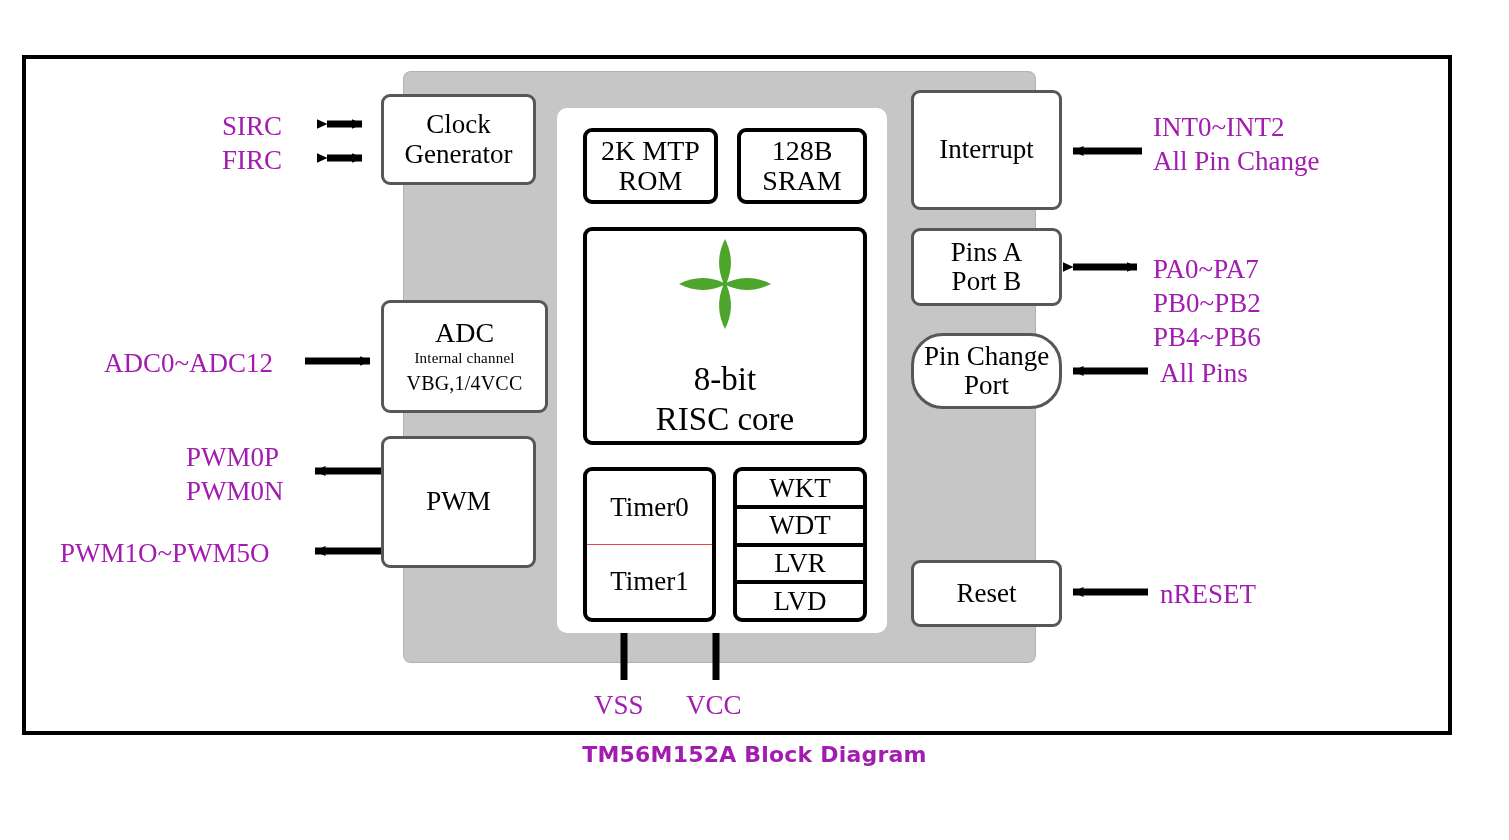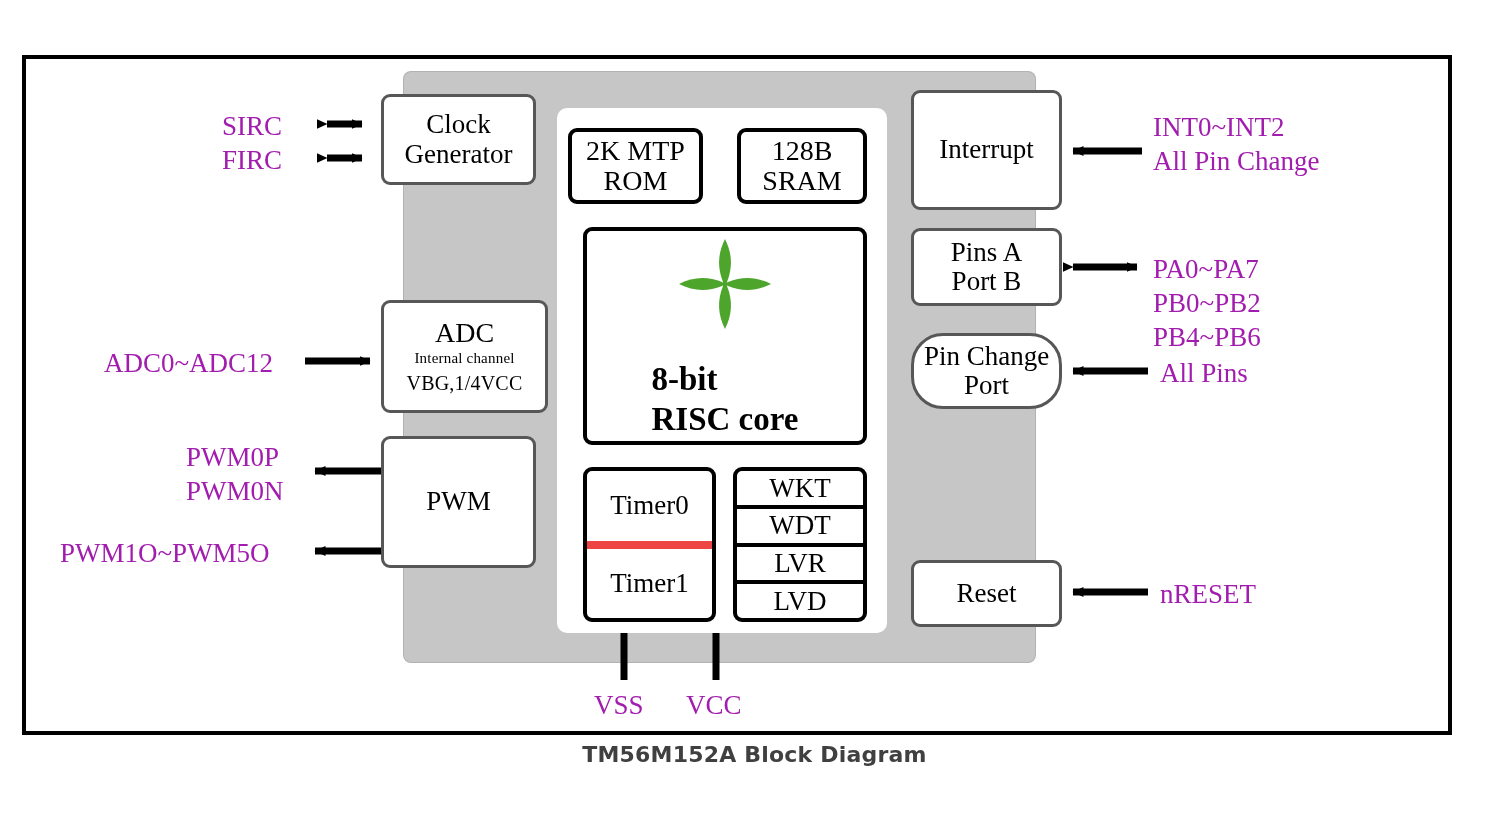--- a/index.html
+++ b/index.html
@@ -96,21 +96,21 @@
   
   #blk-clock    { left: 381px;  top: 94px;  width: 155px; height: 91px; }
   #blk-adc      { left: 381px;  top: 300px; width: 167px; height: 113px; }
   #blk-pwm      { left: 381px;  top: 436px; width: 155px; height: 132px; }
 
   #blk-interrupt   { left: 911px; top: 90px;  width: 151px; height: 120px; }
   #blk-ports       { left: 911px; top: 228px; width: 151px; height: 78px;  }
   #blk-pinchange   { left: 911px; top: 333px; width: 151px; height: 76px; border-radius: 32px;  }
   #blk-reset       { left: 911px; top: 560px; width: 151px; height: 67px;  }
 
-  #blk-mtp   { left: 568px; top: 128px; width: 135px; height: 76px; }
+  #blk-mtp   { left: 583px; top: 128px; width: 135px; height: 76px; }
   #blk-sram  { left: 737px; top: 128px; width: 130px; height: 76px; }
   #blk-core  { left: 583px; top: 227px; width: 284px; height: 218px; }
   #blk-timer { left: 583px; top: 467px; width: 133px; height: 155px; }
   #blk-wkt   { left: 733px; top: 467px; width: 134px; height: 155px; }
 
   
   .adc-title { font-size: 28px; margin-bottom: 2px; }
   .adc-sub   { font-size: 15px; letter-spacing: 0.2px; }
   .adc-sub2  { font-size: 20px; margin-top: 7px; letter-spacing: 0.2px; }
 
@@ -118,39 +118,39 @@
   .core-inner {
     display: flex;
     flex-direction: column;
     align-items: center;
     justify-content: center;
     width: 100%;
     height: 100%;
   }
   .core-logo { margin-top: 4px; margin-bottom: 14px; }
   .core-text {
-    font-weight: bold;
+    font-weight: normal;
     font-size: 33px;
     line-height: 1.22;
-    text-align: left;
+    text-align: center;
     margin-top: 8px;
   }
 
   
   .stack { justify-content: flex-start; padding: 0; }
   .stack .row {
     width: 100%;
     flex: 1 1 auto;
     display: flex;
     align-items: center;
     justify-content: center;
     font-size: 27px;
     box-sizing: border-box;
   }
-  #blk-timer .row + .row { border-top: 8px solid #ef4444; }
+  #blk-timer .row + .row { border-top: 1px solid #ef4444; }
   #blk-wkt .row  { font-size: 27px; }
   #blk-wkt .row + .row { border-top: 4px solid #000000; }
 
   
   .label {
     position: absolute;
     font-size: 27px;
     color: #a21caf;
     white-space: nowrap;
     line-height: 1.26;
@@ -162,21 +162,21 @@
   
   .caption {
     position: absolute;
     left: 0;
     top: 742px;
     width: 1509px;
     text-align: center;
     font-family: "DejaVu Sans", "Liberation Sans", sans-serif;
     font-weight: bold;
     font-size: 22px;
-    color: #404040;
+    color: #a21caf;
     letter-spacing: 0.2px;
   }
 </style>
 </head>
 <body>
 
 <div id="stage">
 
   <div class="outer-frame"></div>
 

